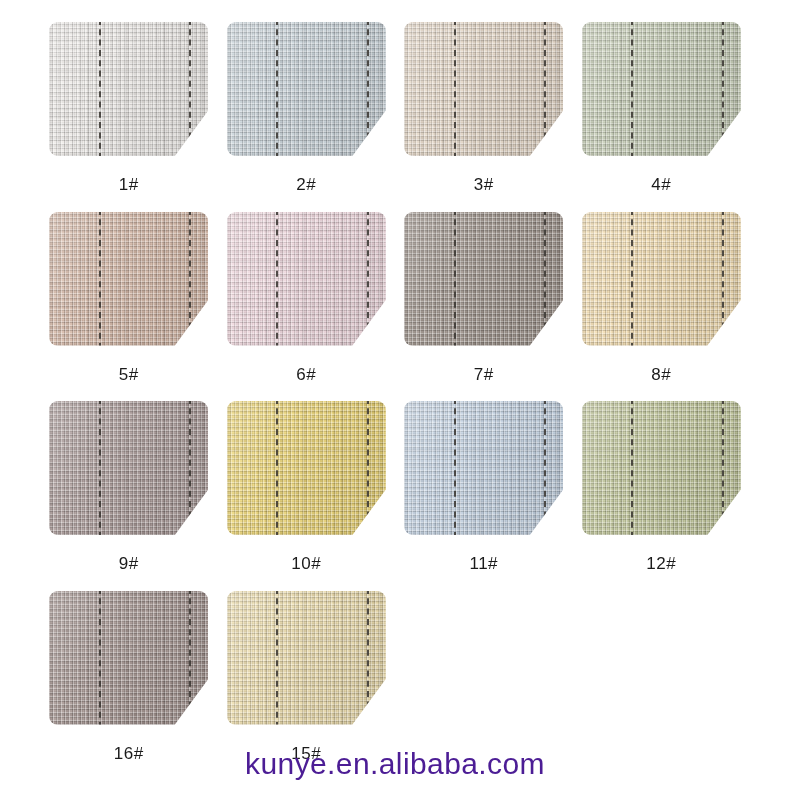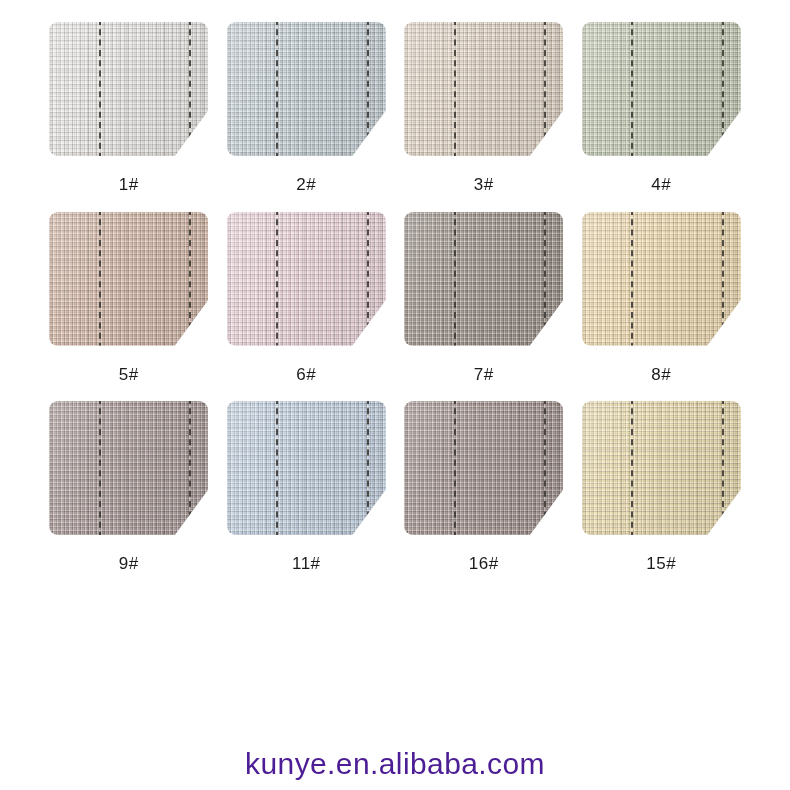--- a/index.html
+++ b/index.html
@@ -252,30 +252,50 @@
       <div class="swatch-chip" style="background-color: rgb(169, 154, 152);">
         <div class="weave"></div>
         <div class="plaid"></div>
         <div class="sheen"></div>
         <div class="stitch left" style="border-left-color: rgb(59, 55, 51);"></div>
         <div class="stitch right" style="border-left-color: rgb(59, 55, 51);"></div>
       </div>
       <div class="swatch-label">9#</div>
     </div>
     <div class="swatch-cell">
+      <div class="swatch-chip" style="background-color: rgb(235, 212, 117);">
+        <div class="weave"></div>
+        <div class="plaid"></div>
+        <div class="sheen"></div>
+        <div class="stitch left" style="border-left-color: rgb(59, 55, 51);"></div>
+        <div class="stitch right" style="border-left-color: rgb(59, 55, 51);"></div>
+      </div>
+      <div class="swatch-label">10#</div>
+    </div>
+    <div class="swatch-cell">
       <div class="swatch-chip" style="background-color: rgb(195, 210, 226);">
         <div class="weave"></div>
         <div class="plaid"></div>
         <div class="sheen"></div>
         <div class="stitch left" style="border-left-color: rgb(59, 55, 51);"></div>
         <div class="stitch right" style="border-left-color: rgb(59, 55, 51);"></div>
       </div>
       <div class="swatch-label">11#</div>
     </div>
     <div class="swatch-cell">
+      <div class="swatch-chip" style="background-color: rgb(193, 199, 155);">
+        <div class="weave"></div>
+        <div class="plaid"></div>
+        <div class="sheen"></div>
+        <div class="stitch left" style="border-left-color: rgb(59, 55, 51);"></div>
+        <div class="stitch right" style="border-left-color: rgb(59, 55, 51);"></div>
+      </div>
+      <div class="swatch-label">12#</div>
+    </div>
+    <div class="swatch-cell">
       <div class="swatch-chip" style="background-color: rgb(163, 147, 143);">
         <div class="weave"></div>
         <div class="plaid"></div>
         <div class="sheen"></div>
         <div class="stitch left" style="border-left-color: rgb(59, 55, 51);"></div>
         <div class="stitch right" style="border-left-color: rgb(59, 55, 51);"></div>
       </div>
       <div class="swatch-label">16#</div>
     </div>
     <div class="swatch-cell">

